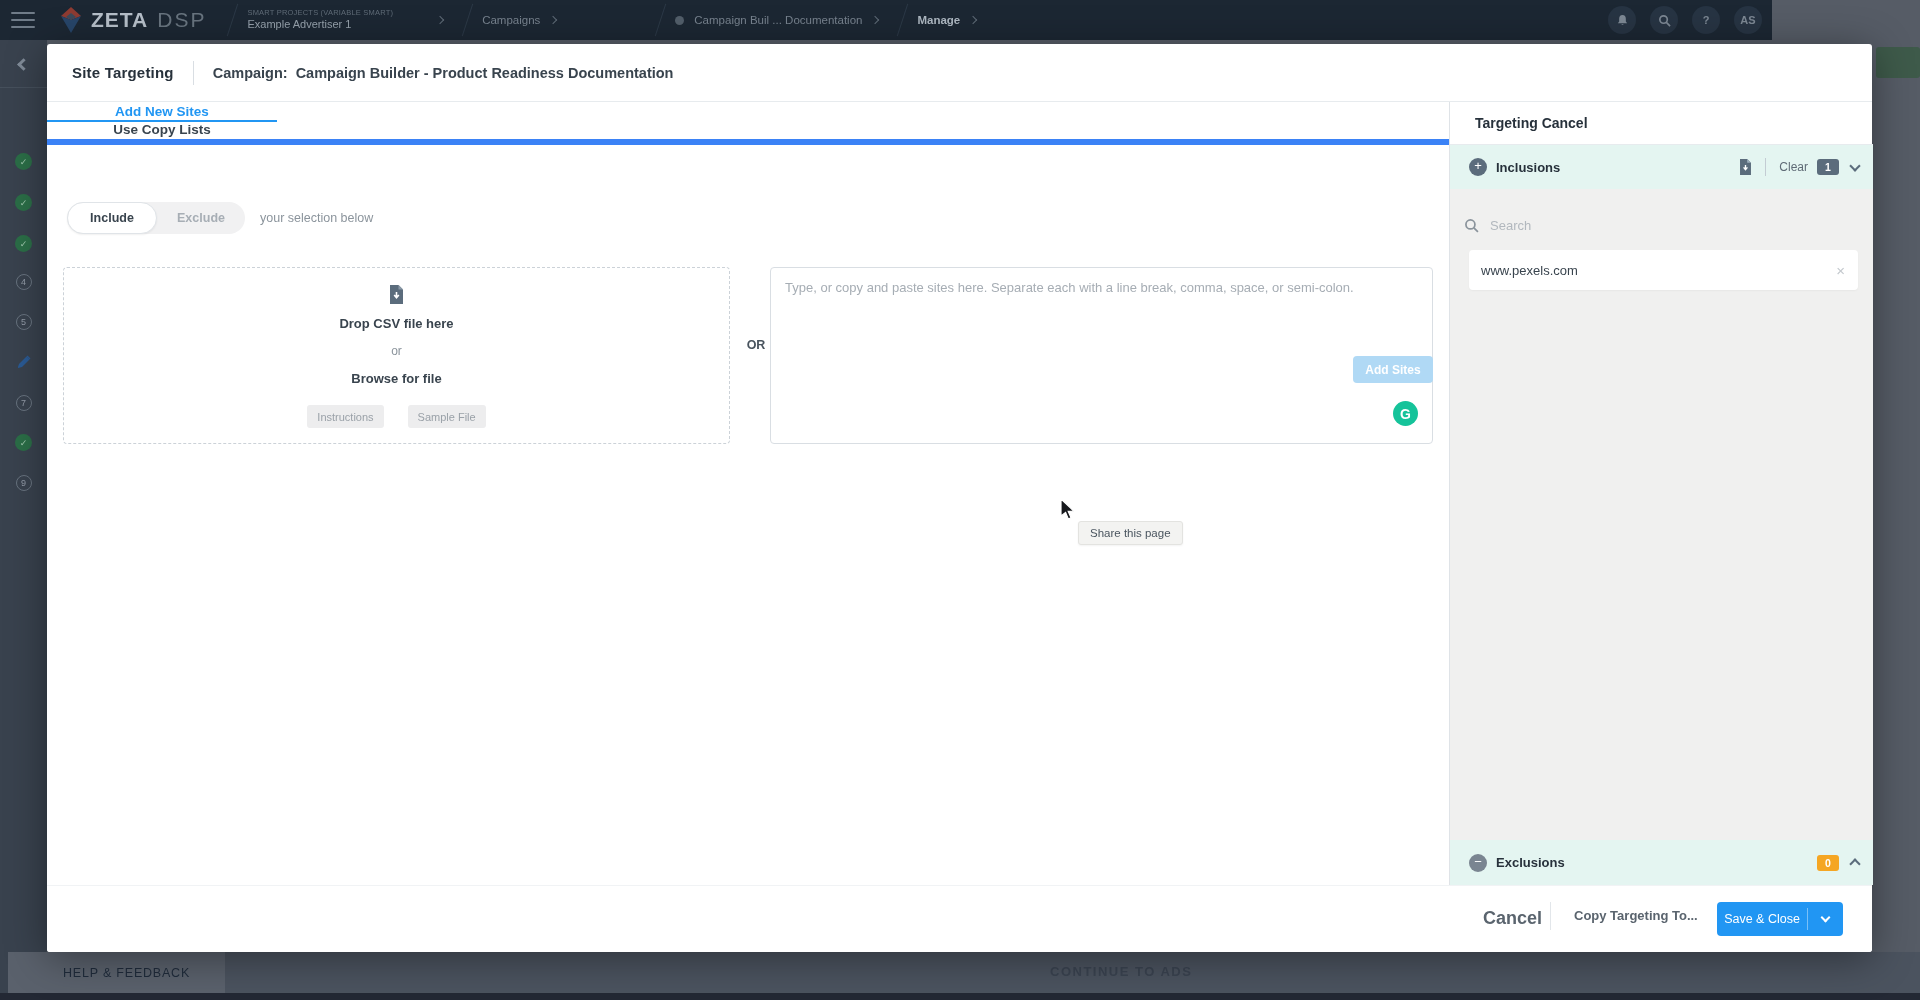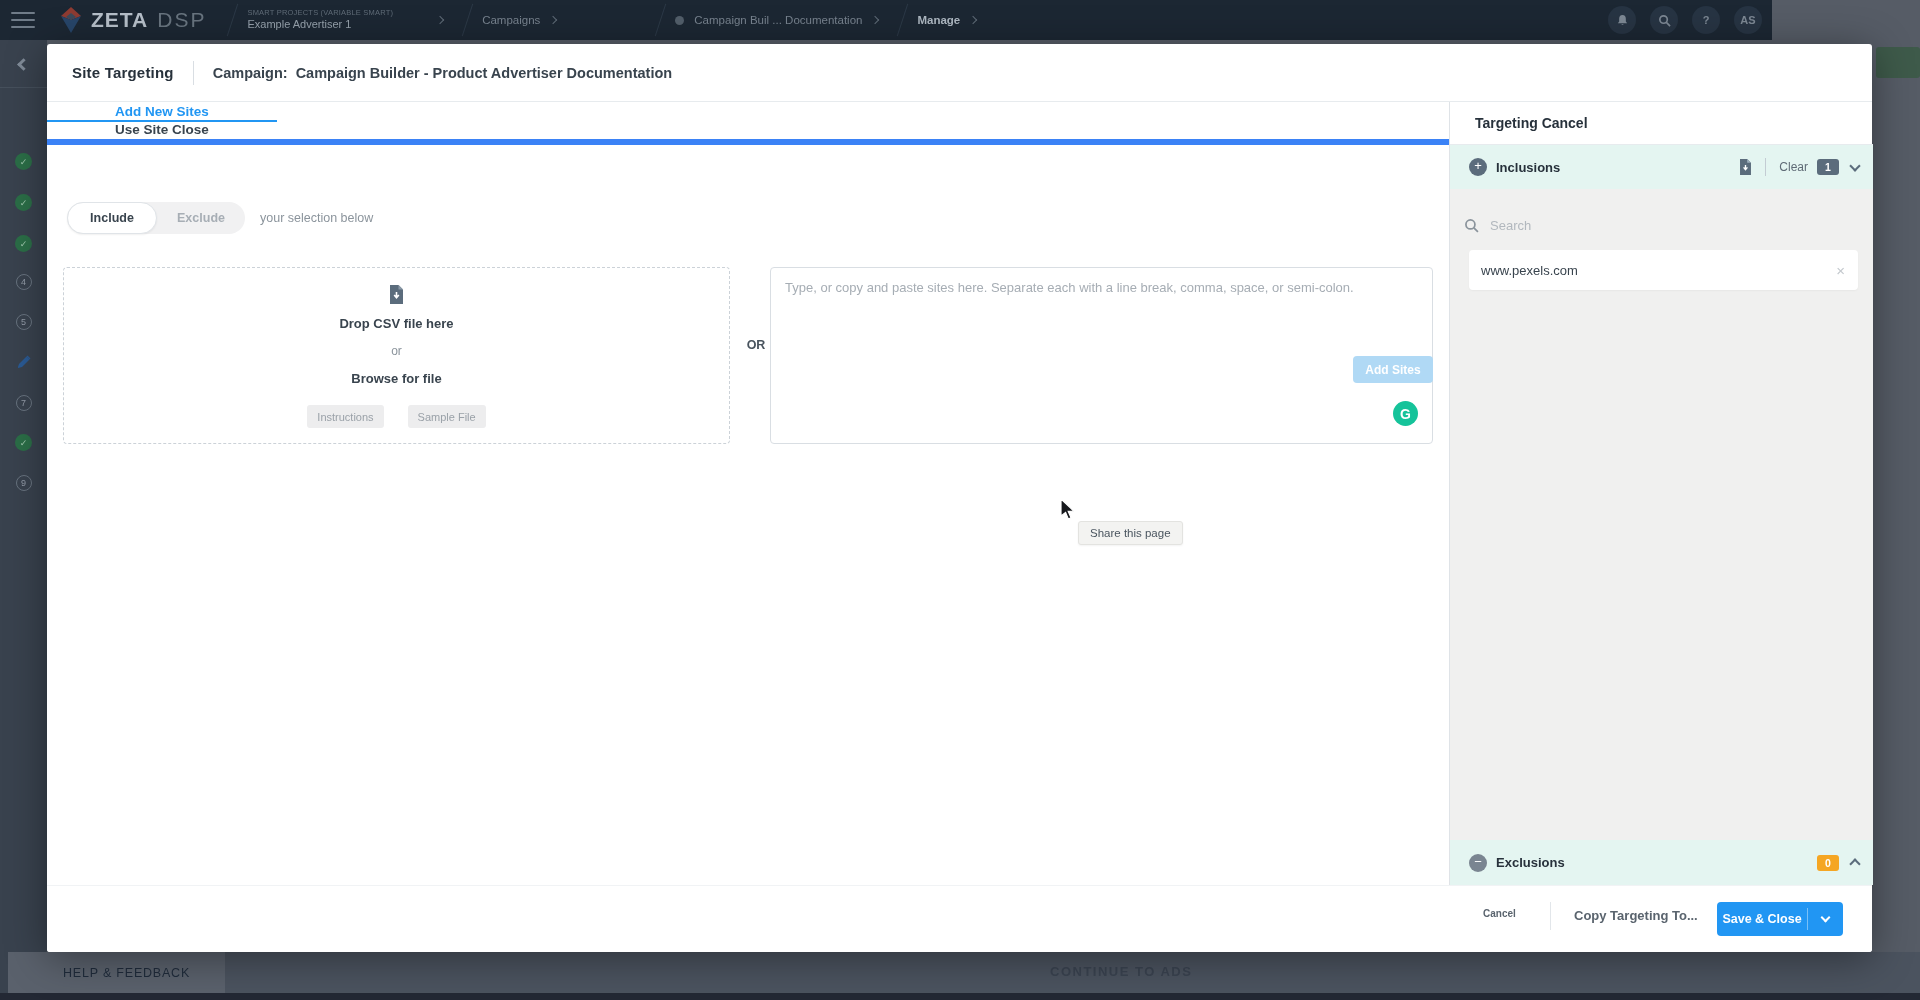--- a/index.html
+++ b/index.html
@@ -107,25 +107,25 @@
   #sb-body { position:absolute; left:0; top:87px; width:423px; height:651px; background:#f0f0ef; }
   #sb-search { position:absolute; left:14px; top:20px; width:395px; height:32px; display:flex; align-items:center; }
   #sb-search input { border:none; background:transparent; outline:none; font-family:"Liberation Sans", sans-serif; font-size:13px; color:#39444e; margin-left:11px; width:300px; }
   #sb-search input::placeholder { color:#b2b8be; }
   .site-card { position:absolute; left:19px; top:61px; width:389px; height:40px; background:#ffffff; border-radius:4px; box-shadow:0 1px 2px rgba(0,0,0,.04); display:flex; align-items:center; }
   .site-card .txt { margin-left:12px; font-size:13px; color:#39444e; }
   .site-card .x { position:absolute; right:13px; color:#c3c8cd; font-size:15px; cursor:pointer; }
 
   
   #modal-footer { left:0; top:841px; width:1825px; height:67px; background:#fff; border-top:1px solid #f1f3f5; border-radius:0 0 3px 3px; }
-  #cancel-btn { position:absolute; left:1436px; top:22px; font-size:10px; font-weight:bold; color:#5a646e; cursor:pointer; }
+  #cancel-btn { position:absolute; left:1436px; top:22px; font-size:18px; font-weight:bold; color:#5a646e; cursor:pointer; }
   #foot-div { position:absolute; left:1503px; top:16px; width:1px; height:28px; background:#e2e6ea; }
   #copy-btn { position:absolute; left:1527px; top:22px; font-size:13px; font-weight:bold; color:#5a646e; cursor:pointer; }
   #save-btn { position:absolute; left:1670px; top:16px; width:126px; height:34px; background:#2196f3; border-radius:4px; display:flex; cursor:pointer; }
-  #save-main { width:90px; display:flex; align-items:center; justify-content:center; color:#fff; font-size:12.5px; font-weight:bold; }
+  #save-main { width:90px; display:flex; align-items:center; justify-content:center; color:#fff; font-size:12.5px; font-weight:normal; }
   #save-split { width:1px; background:rgba(255,255,255,.4); margin:6px 0; }
   #save-caret { flex:1; display:flex; align-items:center; justify-content:center; }
   #save-caret i { width:7px; height:7px; border-right:2px solid #fff; border-bottom:2px solid #fff; transform:rotate(45deg); margin-bottom:3px; }
 
   .file-icon svg { display:block; }
 </style>
 </head>
 <body>
 
 <div id="topbar" class="abs">
@@ -221,27 +221,27 @@
   <span id="help-label">HELP &amp; FEEDBACK</span>
 </div>
 <div id="bottom-strip" class="abs"></div>
 
 <div id="modal" class="abs">
 
   <div id="modal-header" class="abs">
     <span id="modal-title">Site Targeting</span>
     <span class="vdiv"></span>
     <span id="campaign-line">
-      <span class="lbl">Campaign:</span><span>Campaign Builder - Product Advertiser Documentation</span>
+      <span class="lbl">Campaign:</span><span>Campaign Builder - Product Readiness Documentation</span>
     </span>
   </div>
 
   <div id="tabs" class="abs">
     <div class="tab active">Add New Sites</div>
-    <div class="tab">Use Site Close</div>
+    <div class="tab">Use Copy Lists</div>
   </div>
 
   <div id="toggle-row" class="abs">
     <div id="toggle">
       <div class="seg on">Include</div>
       <div class="seg off">Exclude</div>
     </div>
     <div id="toggle-hint">your selection below</div>
   </div>
 

